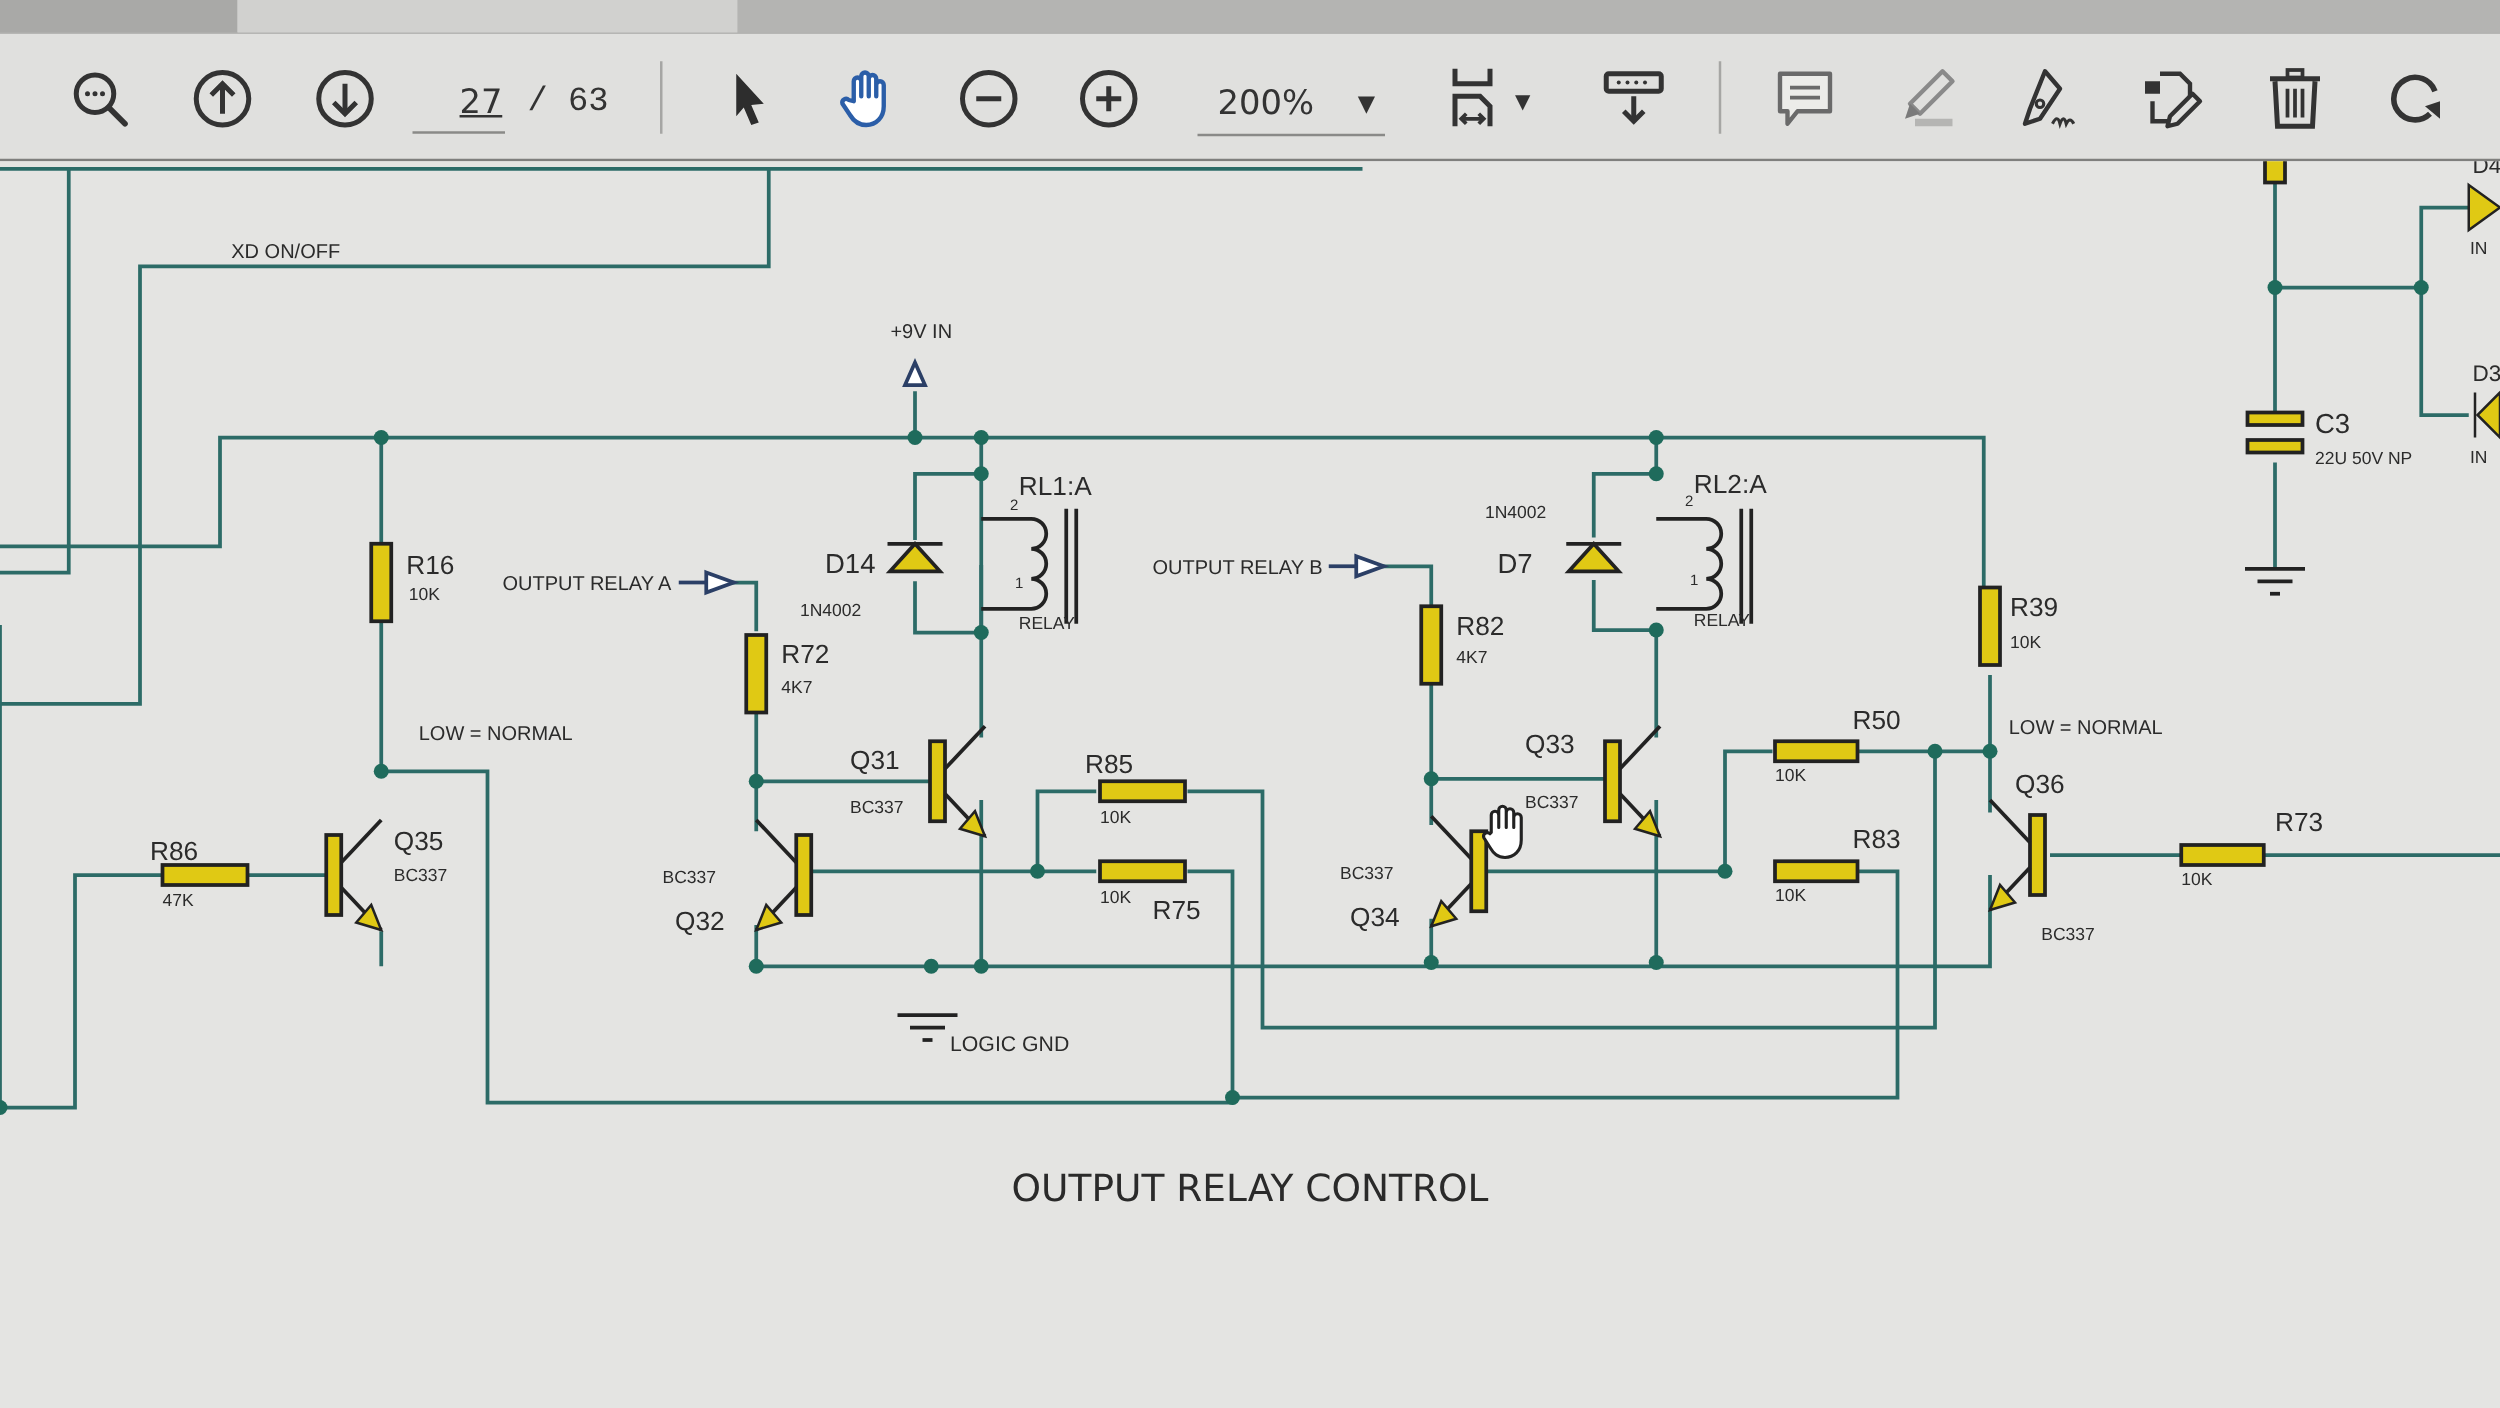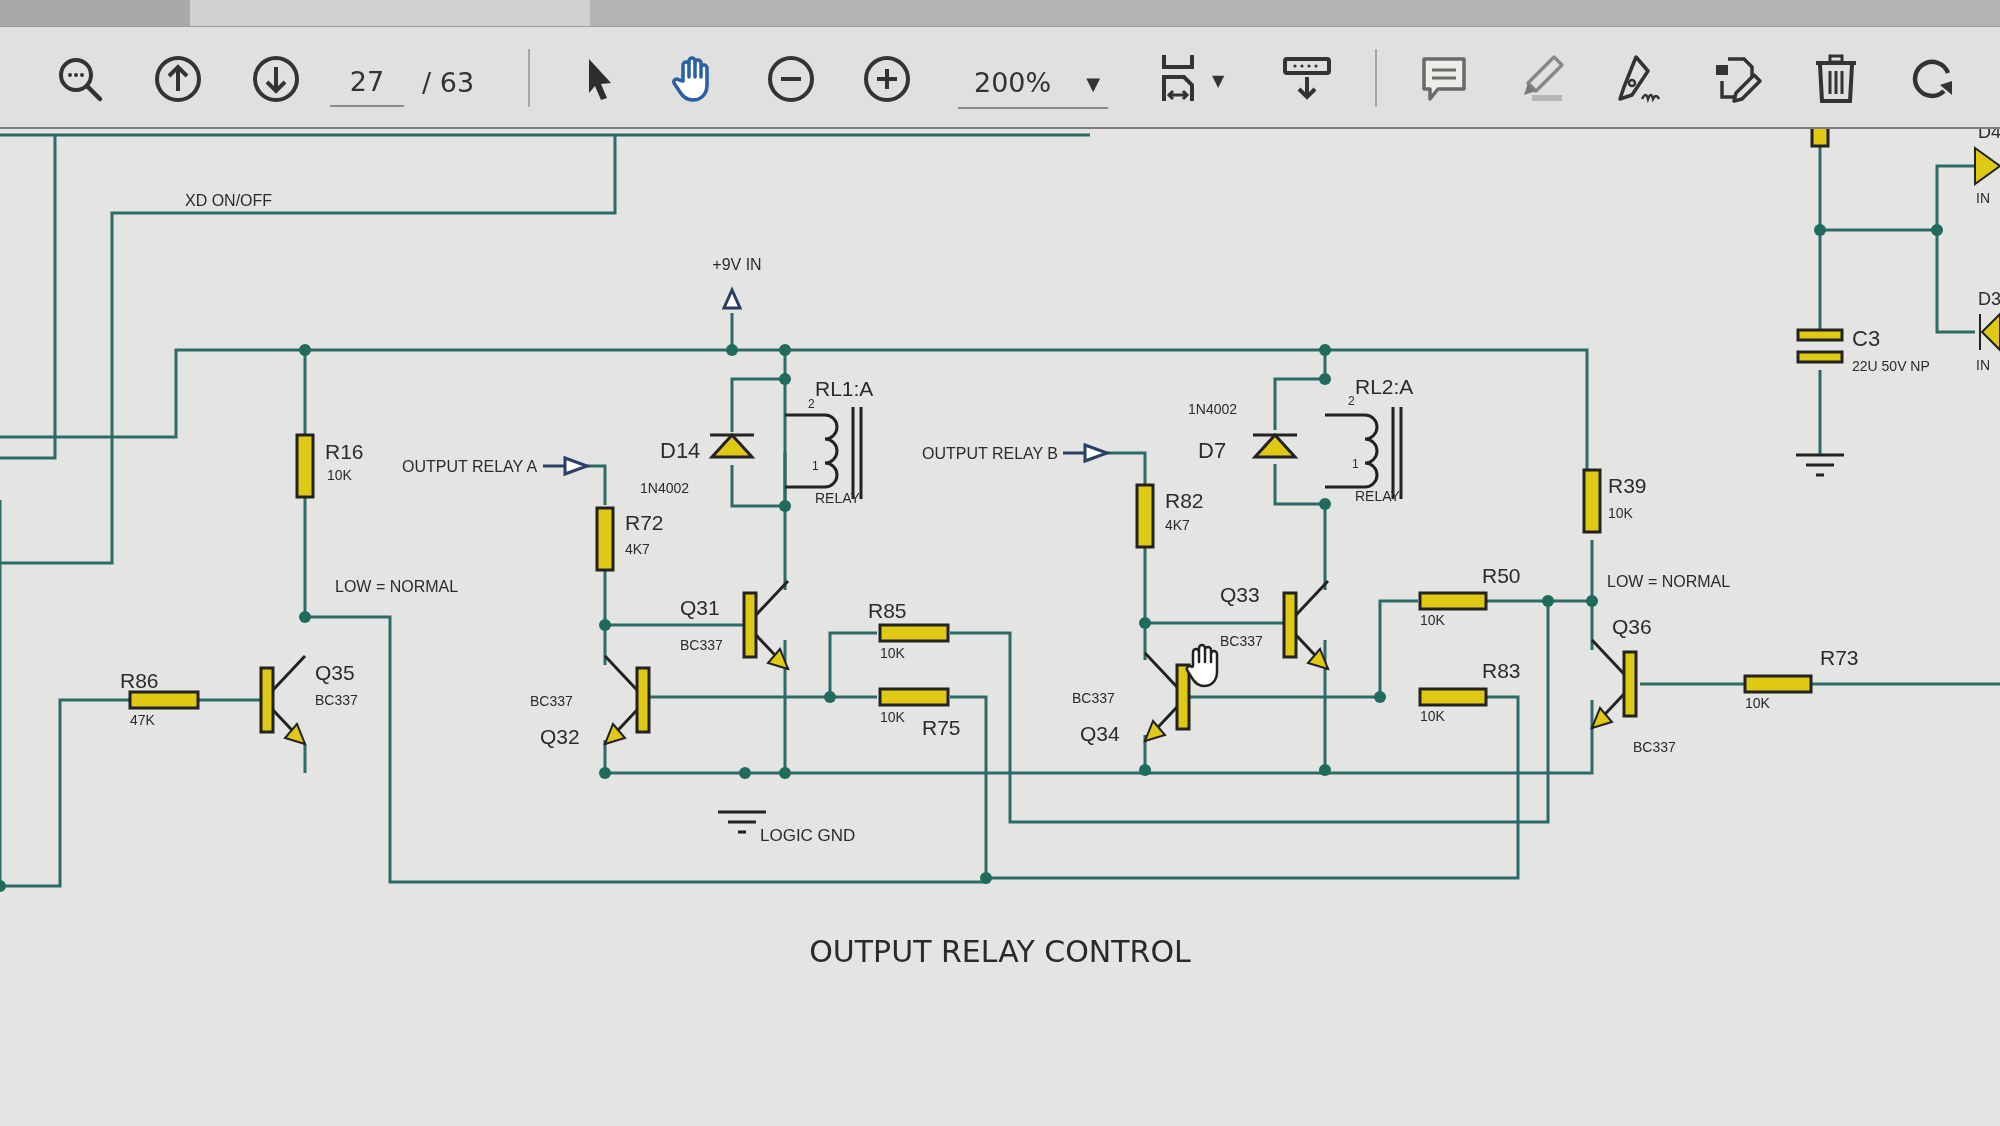--- a/index.html
+++ b/index.html
@@ -28,25 +28,25 @@
     cursor:pointer;
   }
   .tb-btn svg { width:56px; height:56px; }
   .tb-sep { position:absolute; top:22px; width:2px; height:58px; background:#a6a6a4; }
 
   #page-indicator {
     position:absolute; left:330px; top:30px; height:50px; width:160px;
     font-family:"DejaVu Sans", sans-serif; font-size:27px; color:#333;
   }
   #page-current {
-    position:absolute; left:0; top:8px; width:70px; text-align:center;
+    position:absolute; left:0; top:8px; width:70px; text-align:right;
     border:none; background:transparent; font:inherit; color:#333;
-    border-bottom:2px solid #8a8a88; padding-bottom:8px;
-  }
-  #page-total { position:absolute; left:92px; top:10px; }
+    border-bottom:2px solid #8a8a88; padding-bottom:8px;text-decoration:underline;
+  }
+  #page-total { position:absolute; left:92px; top:10px;font-family:Liberation Mono, monospace; }
 
   #zoom-select {
     position:absolute; left:958px; top:30px; width:150px; height:50px;
     font-size:27px; color:#333;
     border-bottom:2px solid #8a8a88; cursor:pointer;text-align:right;
   }
   #zoom-value { position:absolute; left:16px; top:10px; }
   #zoom-caret { position:absolute; right:8px; top:16px; font-size:18px; color:#333; }
 
   #document {

